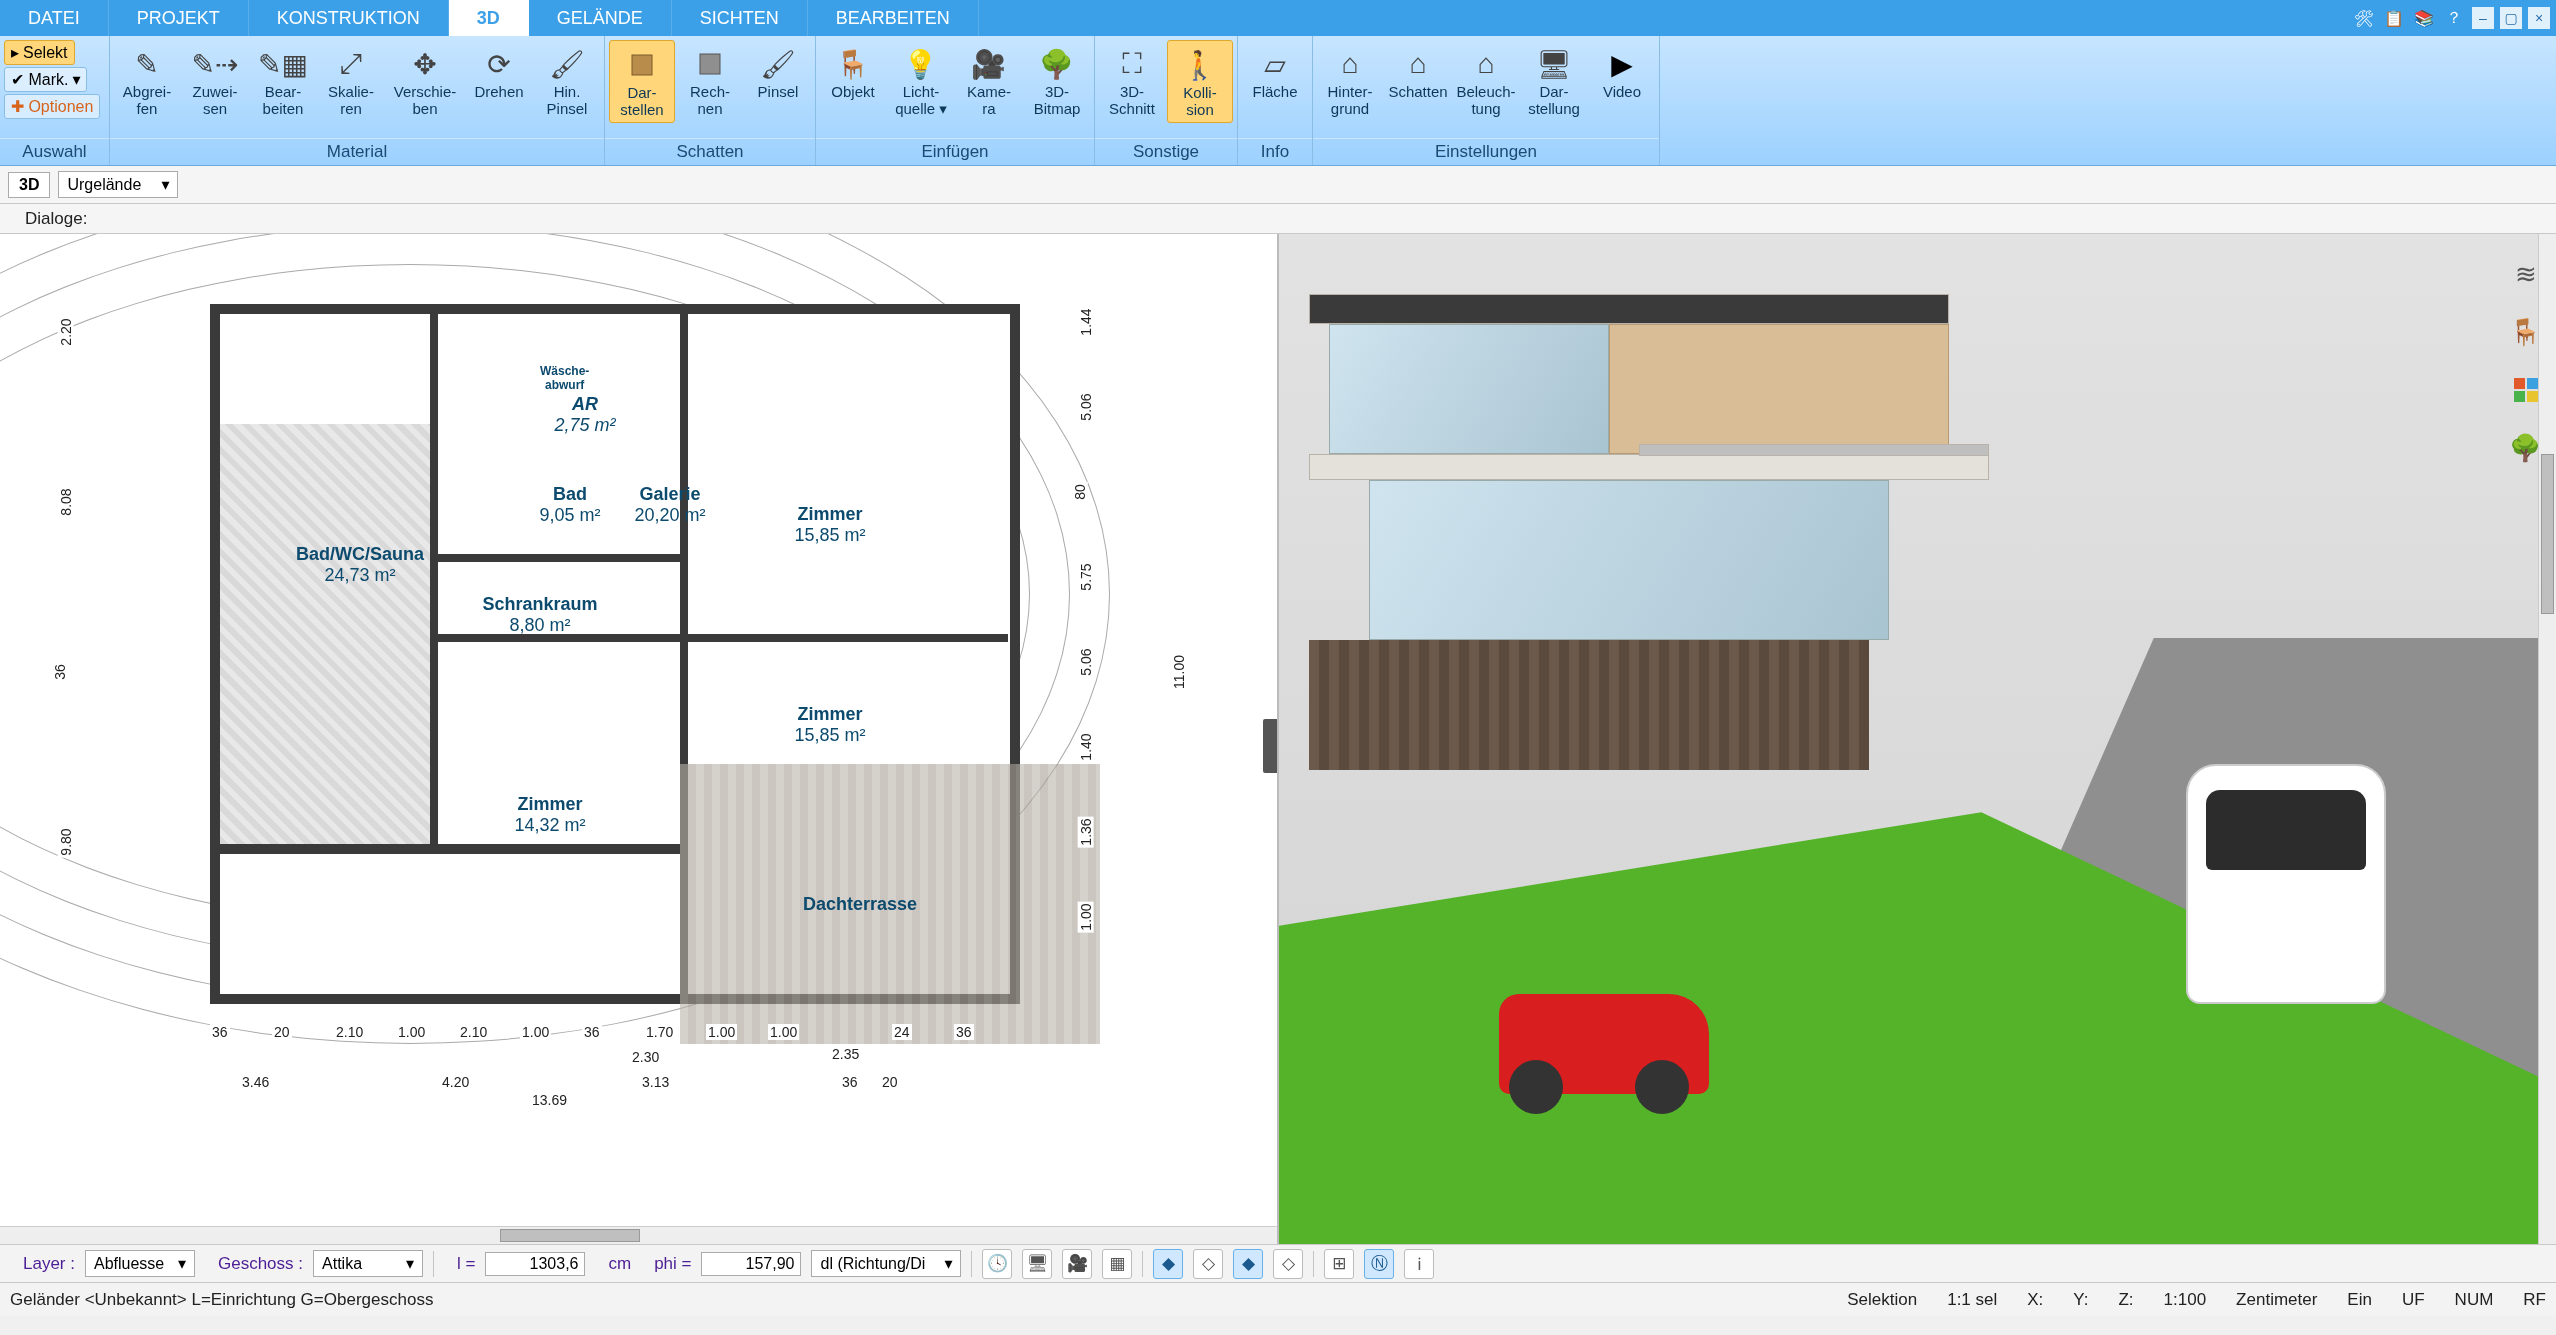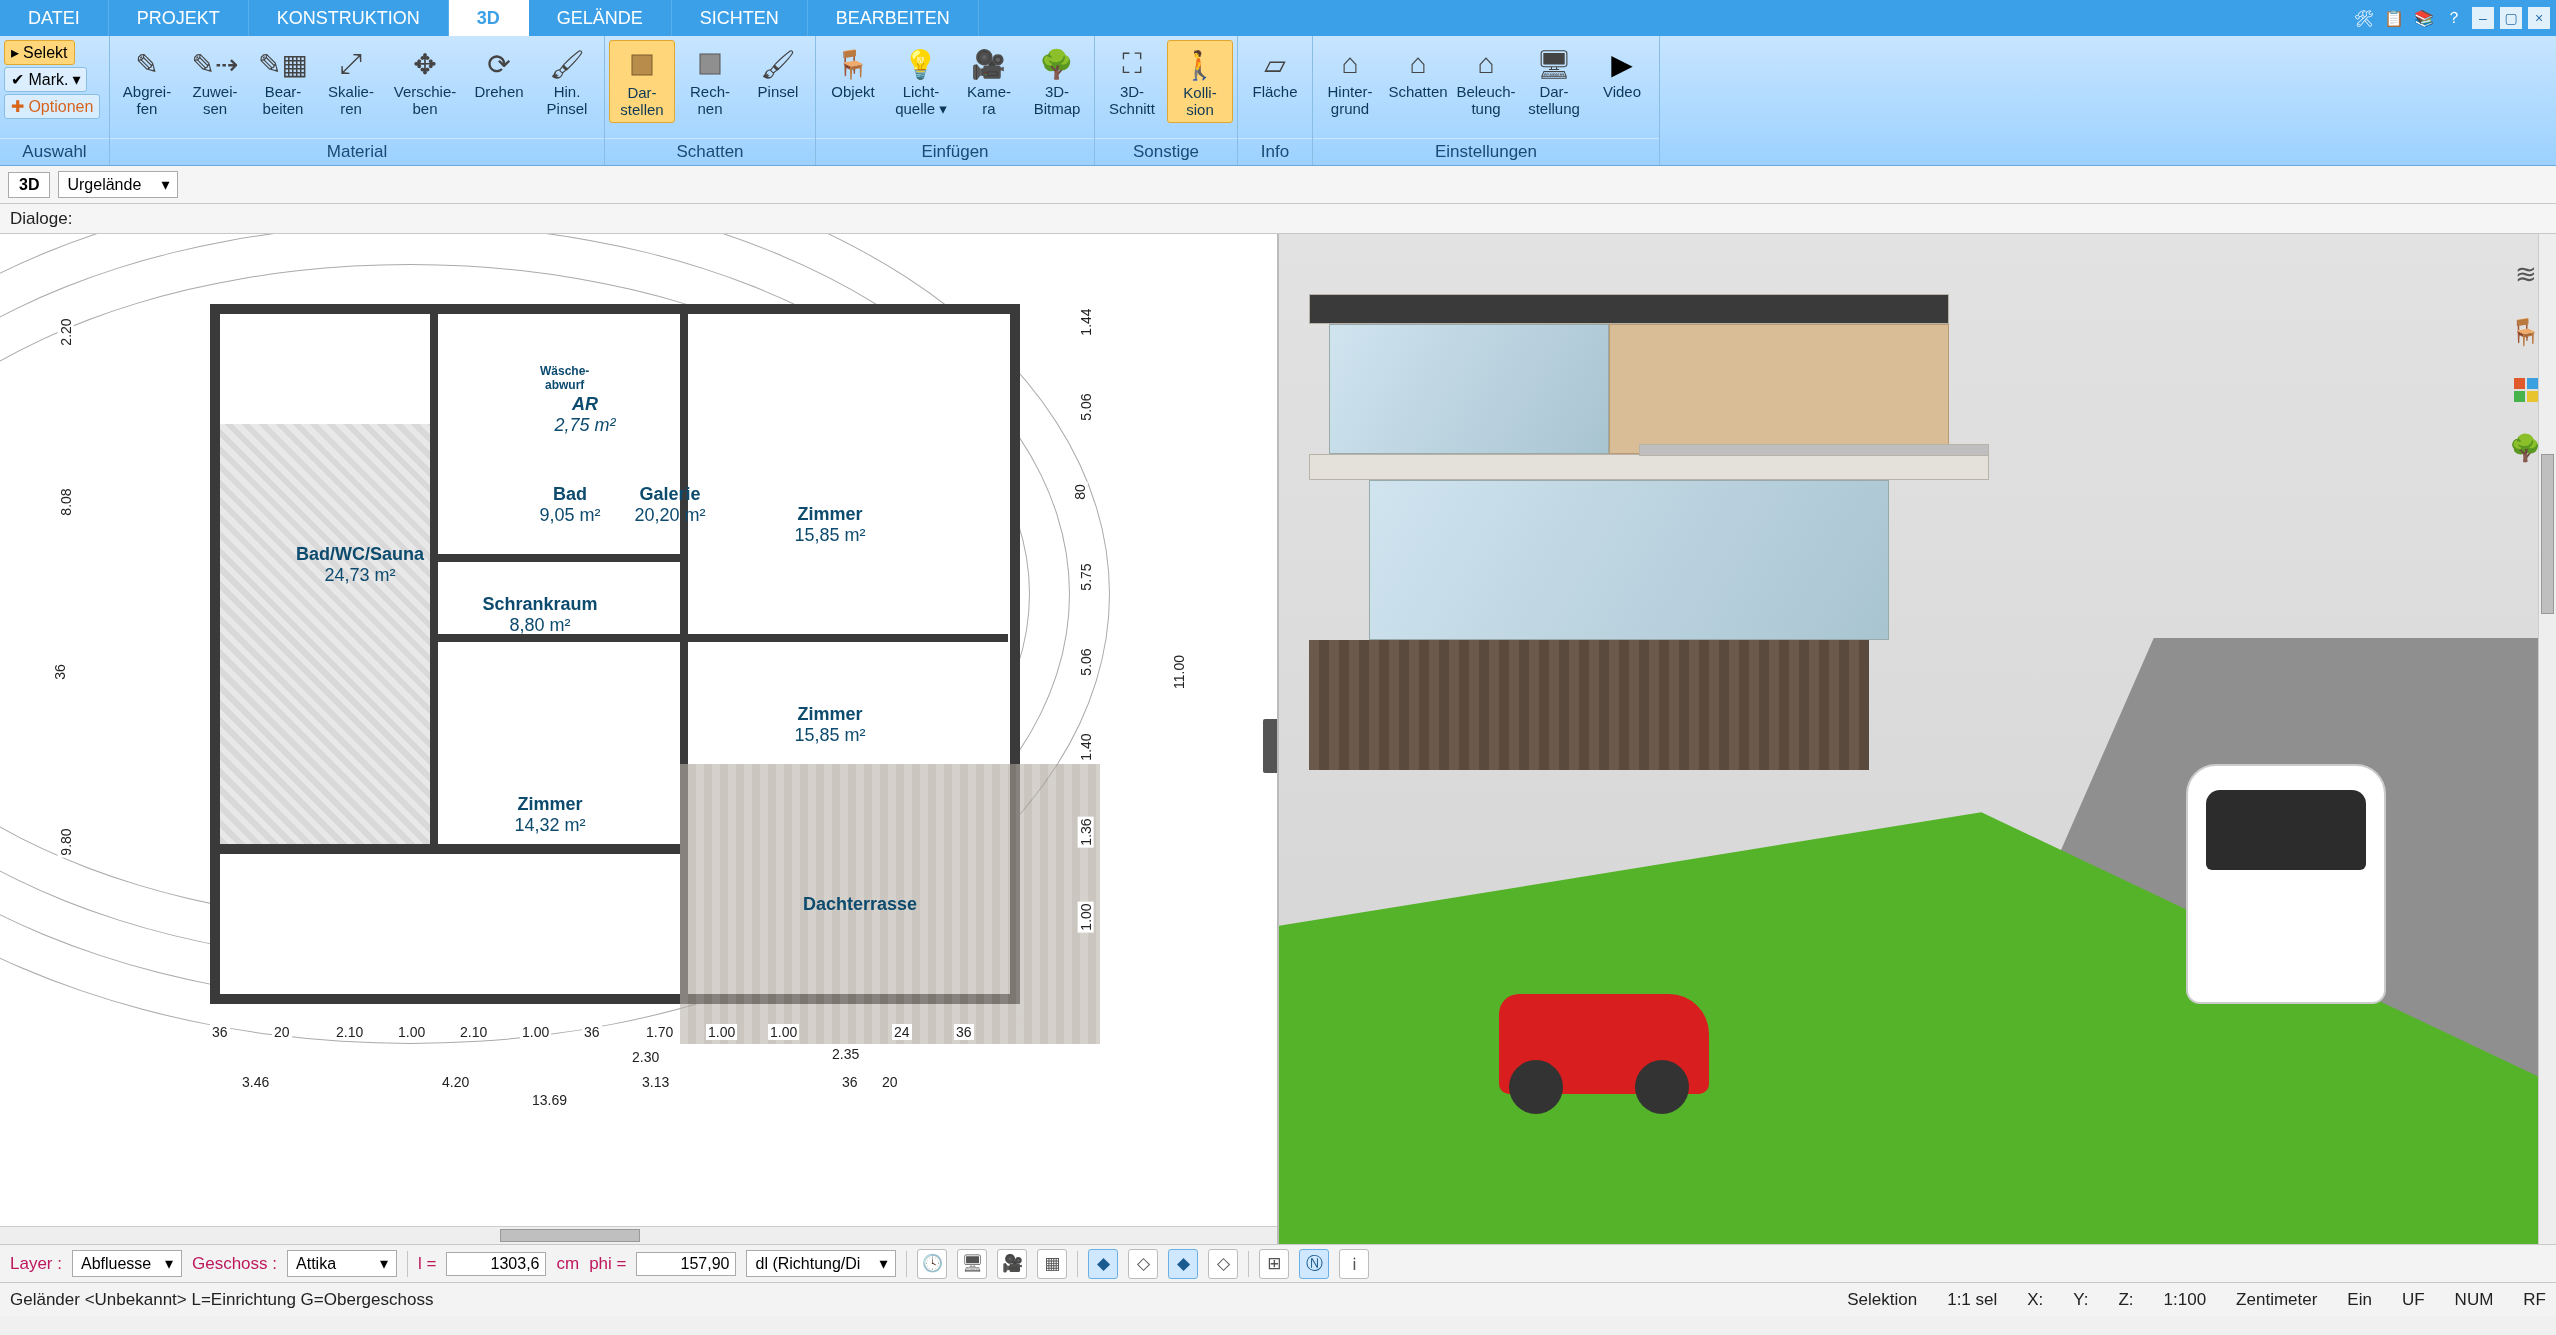--- a/index.html
+++ b/index.html
@@ -28,21 +28,21 @@
 .rtool { display: flex; flex-direction: column; align-items: center; width: 66px; padding: 4px 0; cursor: pointer; border-radius: 3px; }
 .rtool.wide { width: 78px; }
 .rtool.active { background: #ffd77a; border: 1px solid #e0a82e; }
 .ricon { width: 46px; height: 40px; display: flex; align-items: center; justify-content: center; font-size: 28px; color: #444; }
 .rtext { font-size: 15px; color: #0e3857; text-align: center; line-height: 1.1; white-space: pre-line; }
 
 
 .subbar { background: #f5f5f5; border-bottom: 1px solid #c8c8c8; display: flex; align-items: center; height: 38px; padding: 0 8px; gap: 8px; font-size: 17px; }
 .box3d { border: 1px solid #aaa; background: #fff; padding: 3px 10px; font-size: 16px; font-weight: 600; }
 .combo { border: 1px solid #aaa; background: #fff; padding: 3px 8px; min-width: 120px; display: flex; justify-content: space-between; align-items: center; font-size: 16px; cursor: pointer; }
-.dlgbar { background: #f5f5f5; border-bottom: 1px solid #c8c8c8; height: 30px; display: flex; align-items: center; padding: 0 10px; font-size: 17px; color: #222; }
+.dlgbar { background: #f5f5f5; border-bottom: 1px solid #c8c8c8; height: 30px; display: flex; align-items: center; padding: 0 25px; font-size: 17px; color: #222; }
 
 
 .workspace { display: flex; height: 1010px; background: #fff; position: relative; }
 .pane { flex: 1; position: relative; overflow: hidden; }
 .pane.left { border-right: 2px solid #bbb; background: #fff; }
 .pane.right { background: #c8c8c8; }
 .splitter-handle { position:absolute; right:-14px; top:48%; width:28px; height:54px; background:#555; border-radius:2px; z-index:5; }
 
 
 .plan { position: absolute; inset: 10px 40px 30px 10px; }
@@ -75,21 +75,21 @@
 .mower { position:absolute; left:220px; bottom:150px; width:210px; height:100px; }
 .mower .body { position:absolute; inset:0; background:#d81e1e; border-radius:20px 40px 10px 10px; }
 .mower .wheel { position:absolute; width:54px; height:54px; background:#333; border-radius:50%; bottom:-20px; }
 .mower .wheel.l { left:10px; } .mower .wheel.r { right:20px; }
 
 .right-tools { position:absolute; right:6px; top:20px; width:44px; display:flex; flex-direction:column; gap:18px; }
 .right-tools .rt { width:40px; height:40px; display:flex; align-items:center; justify-content:center; font-size:26px; color:#555; cursor:pointer; }
 
 
 .botbar { display:flex; align-items:center; height:38px; background:#f3f3f3; border-top:1px solid #c8c8c8; padding:0 10px; gap:10px; font-size:17px; }
-.botbar .lbl { color:#be185d; }
+.botbar .lbl { color:#4c1d95;margin-left:13px; }
 .num-input { border:1px solid #aaa; background:#fff; padding:2px 6px; width:100px; font-size:16px; text-align:right; }
 .iconbtn { width:30px; height:30px; border:1px solid #bcbcbc; border-radius:3px; display:flex; align-items:center; justify-content:center; font-size:17px; color:#555; background:#fff; cursor:pointer; }
 .iconbtn.on { background:#cfe8ff; border-color:#6ab0e6; color:#1a5a8e; }
 .statusbar { display:flex; align-items:center; height:34px; background:#f3f3f3; border-top:1px solid #c8c8c8; padding:0 10px; font-size:17px; color:#222; gap:30px; }
 .statusbar .fill { flex:1; }
 .botbar .vline { width:1px; height:26px; background:#c4c4c4; }
 
 svg.ico { width:32px; height:32px; }
 </style>
 </head>

